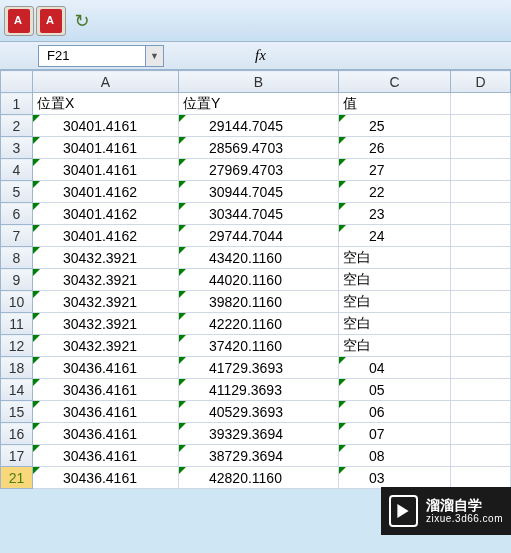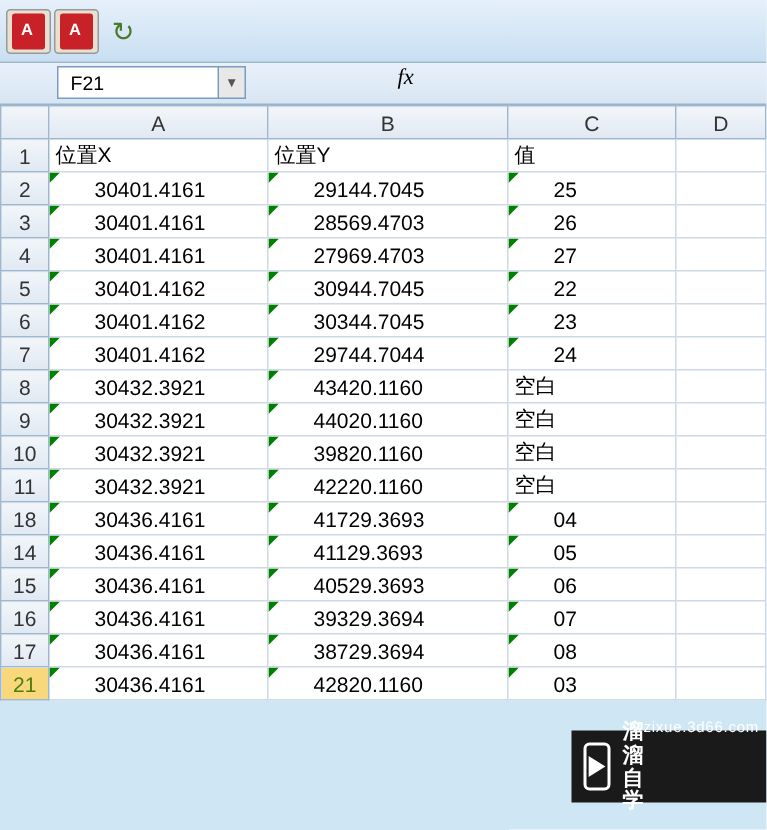--- a/index.html
+++ b/index.html
@@ -54,22 +54,23 @@
       align-items: center;
       justify-content: center;
       color: #4a7a2a;
       font-size: 18px;
     }
     .namebox-row {
       height: 28px;
       background: linear-gradient(#e8f0fa, #d8e6f2);
       border-bottom: 1px solid #99b4cc;
       display: flex;
+      align-items: center;
       padding: 2px 6px;
-      gap: 25px;
+      gap: 15px;
     }
     .namebox {
       background: white;
       border: 1px solid #7a9cc0;
       height: 22px;
       width: 108px;
       padding: 0 8px;
       font-size: 13px;
       display: flex;
       align-items: center;
@@ -168,21 +169,21 @@
       width: 32px;
       height: 32px;
       border: 2px solid white;
       border-radius: 4px;
       display: flex;
       align-items: center;
       justify-content: center;
     }
     .wm-txt {
       display: flex;
-      flex-direction: row;
+      flex-direction: column;
       line-height: 1.1;
     }
     .wm-main { font-size: 14px; font-weight: bold; }
     .wm-sub { font-size: 10px; letter-spacing: 0.5px; }
   </style>
 </head>
 <body>
 
 <div class="toolbar">
   <div class="toolbar-btn">
@@ -298,20 +299,27 @@
           <td></td>
         </tr>
         <tr>
           <td class="rowhead">11</td>
           <td class="greentri">30432.3921</td>
           <td class="greentri">42220.1160</td>
           <td class="">空白</td>
           <td></td>
         </tr>
         <tr>
+          <td class="rowhead">12</td>
+          <td class="greentri">30432.3921</td>
+          <td class="greentri">37420.1160</td>
+          <td class="">空白</td>
+          <td></td>
+        </tr>
+        <tr>
           <td class="rowhead">18</td>
           <td class="greentri">30436.4161</td>
           <td class="greentri">41729.3693</td>
           <td class="greentri">04</td>
           <td></td>
         </tr>
         <tr>
           <td class="rowhead">14</td>
           <td class="greentri">30436.4161</td>
           <td class="greentri">41129.3693</td>

